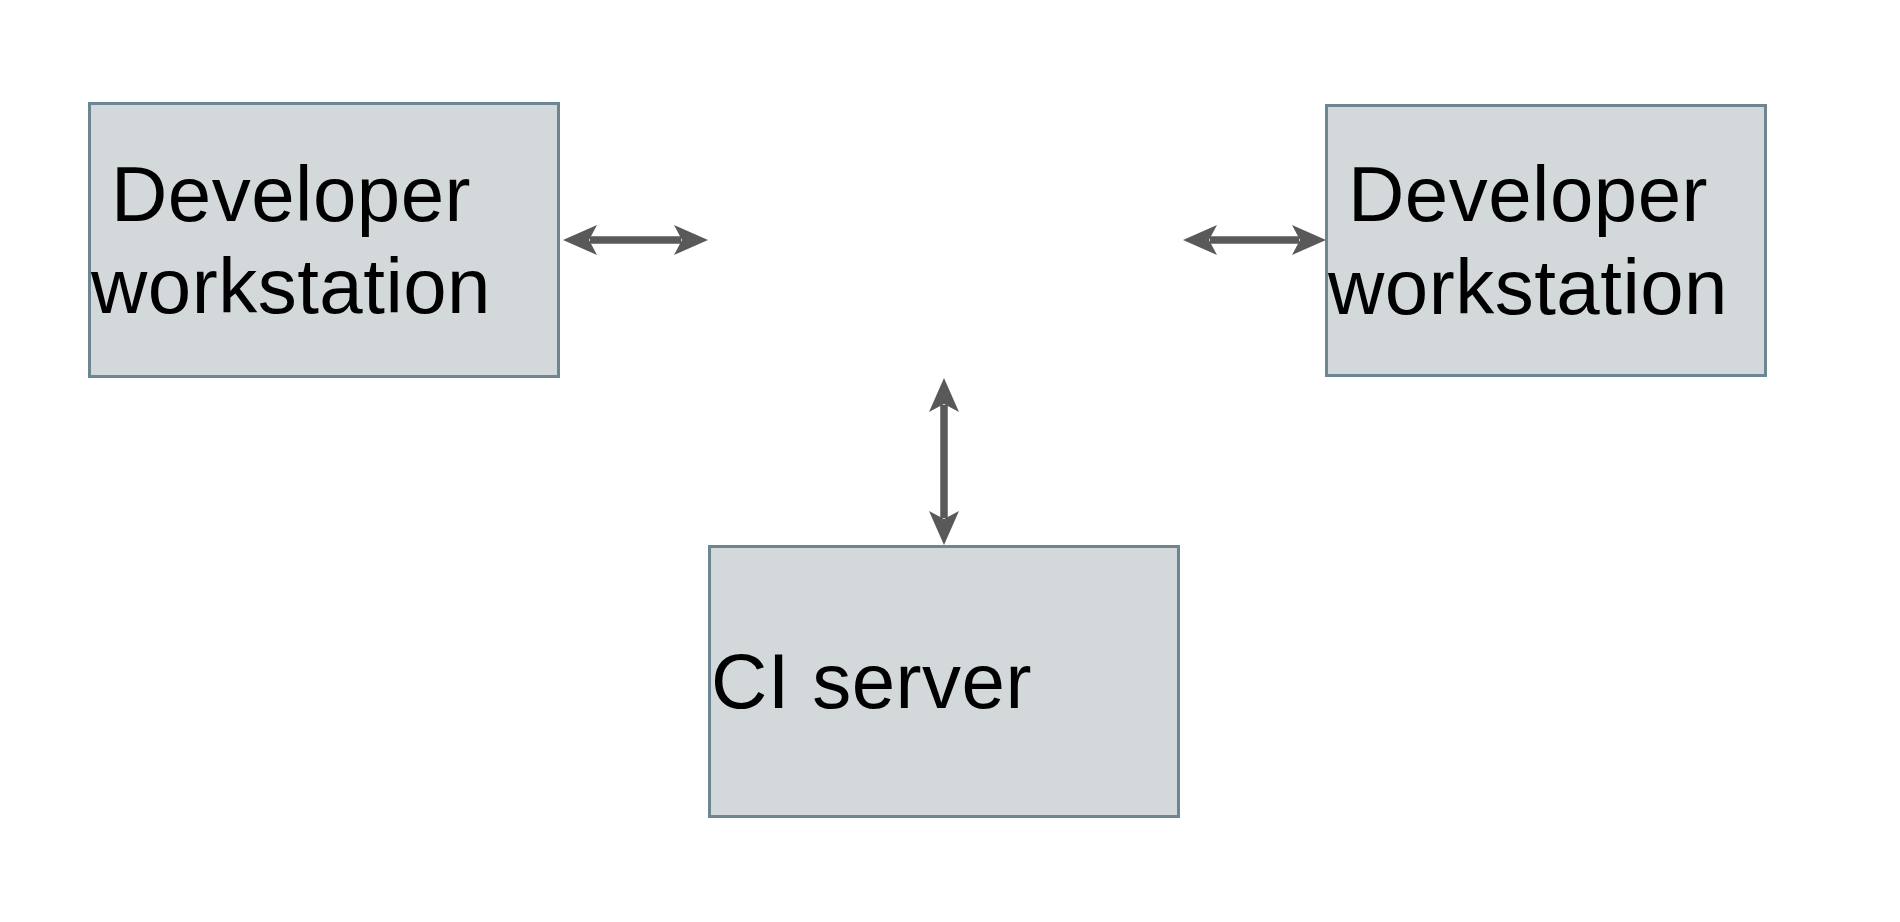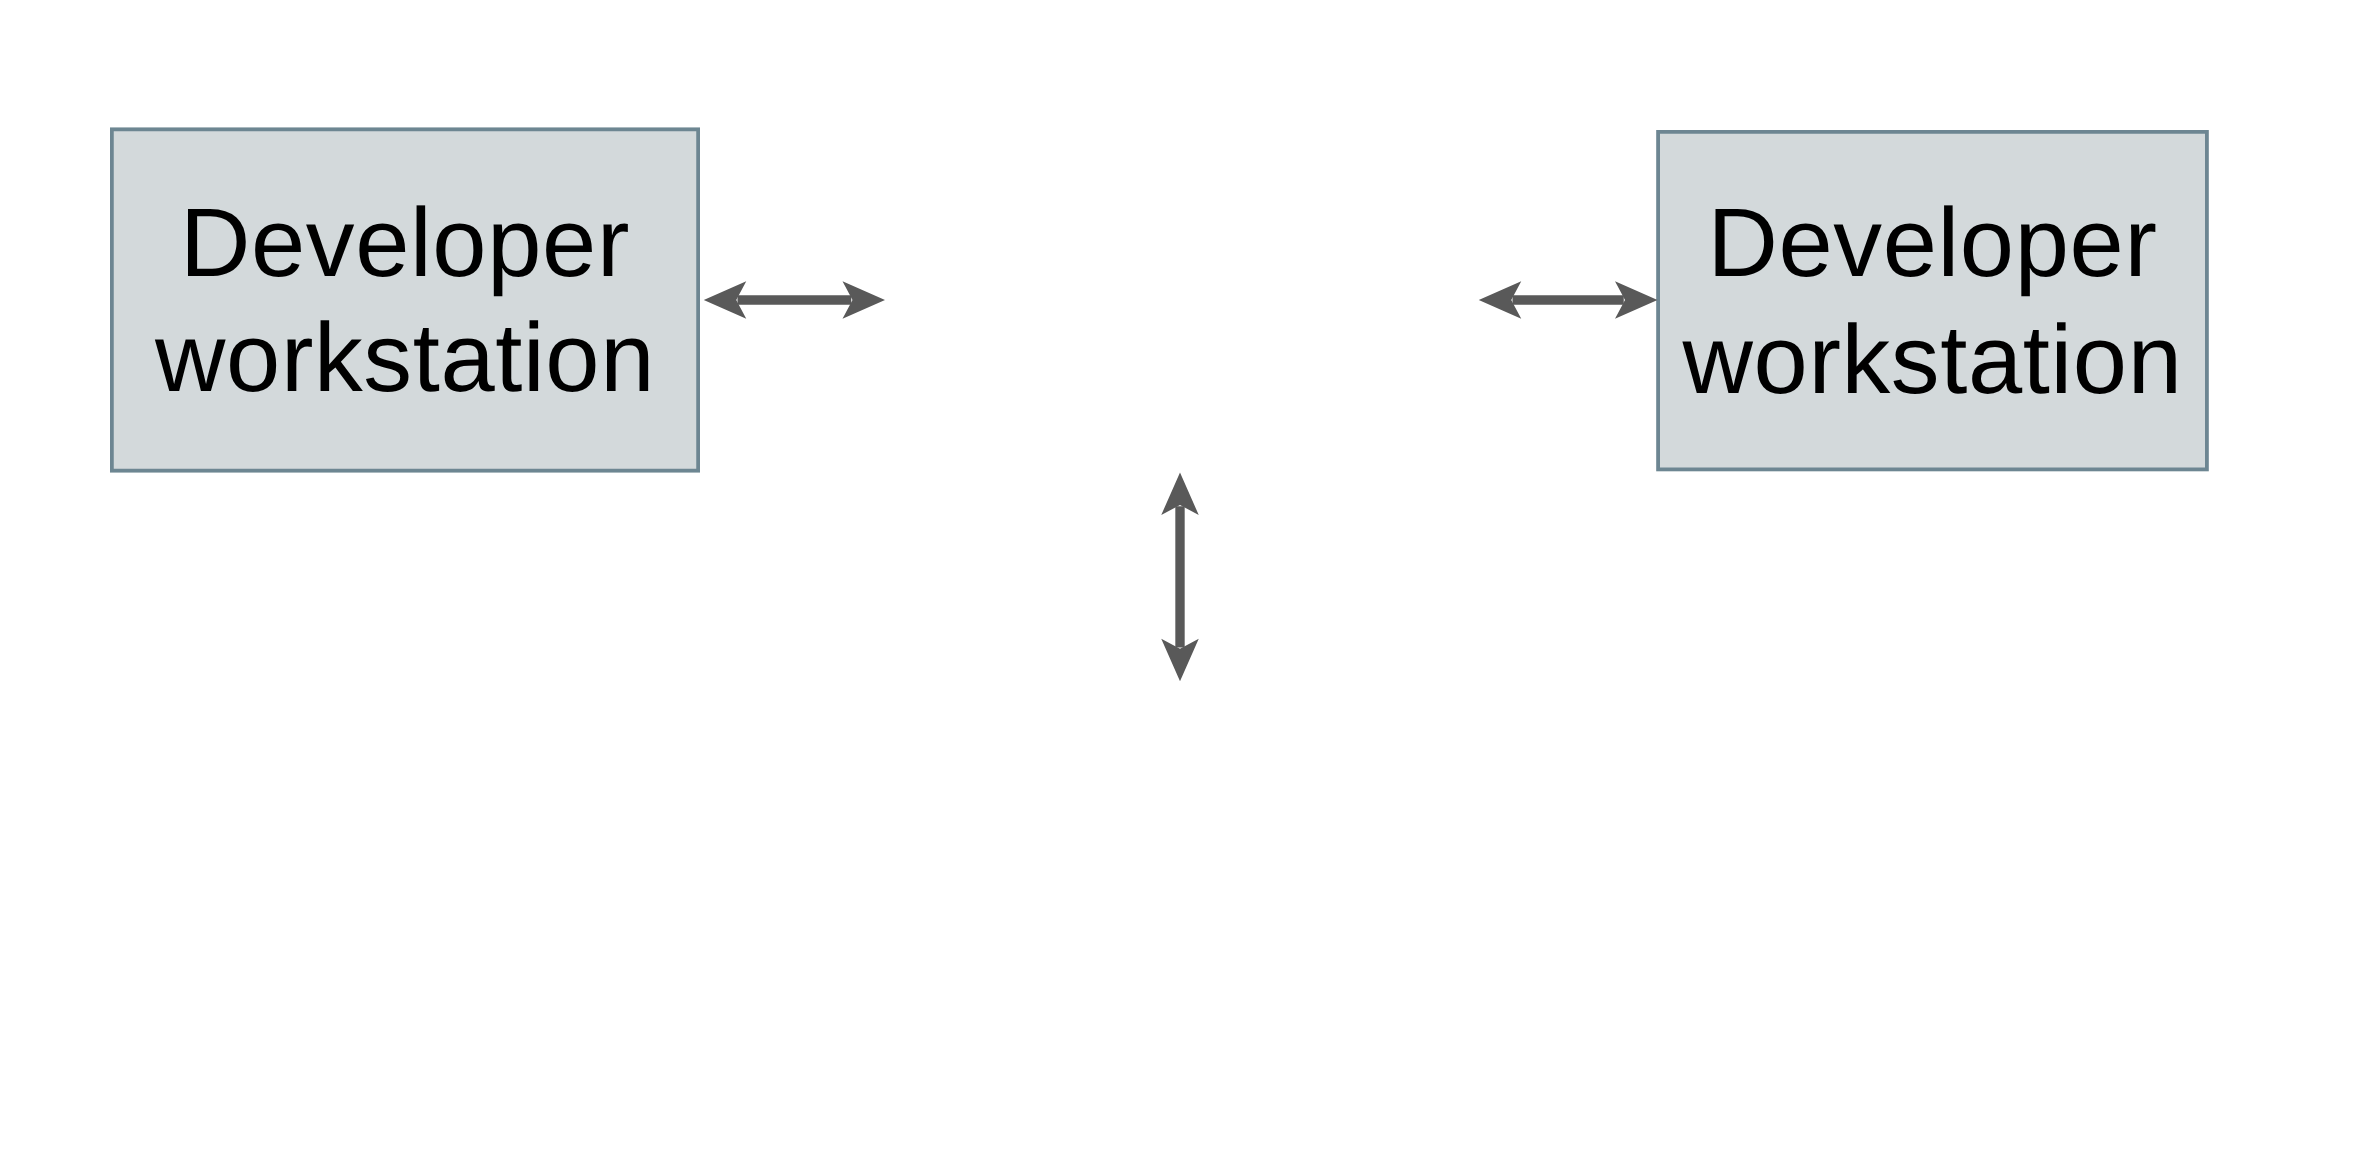--- a/index.html
+++ b/index.html
@@ -18,21 +18,21 @@
     background: var(--background);
     overflow: hidden;
     font-family: "Liberation Sans", sans-serif;
   }
   .node {
     position: absolute;
     background: var(--node-fill);
     border: 3px solid var(--node-border);
     display: flex;
     align-items: center;
-    justify-content: center;
+    justify-content: flex-start;
     text-align: center;
   }
   .node-label {
     color: var(--text);
     font-size: 78px;
     line-height: 1.18;
     white-space: pre-line;
     letter-spacing: 0.5px;
   }
   .node-dev-left   { left:  88px; top: 102px; width: 472px; height: 276px; }
@@ -58,20 +58,23 @@
     <span class="node-label">Developer
 workstation</span>
   </div>
 
 
   <div class="node node-dev-right">
     <span class="node-label">Developer
 workstation</span>
   </div>
 
+  <div class="node node-ci">
+    <span class="node-label">CI server</span>
+  </div>
 
   <svg class="edges" viewBox="0 0 1900 922" xmlns="http://www.w3.org/2000/svg">
 
     <g>
       <line class="edge-line" x1="590" y1="240" x2="681" y2="240"></line>
       <polygon class="edge-head" points="563,240 597,225 589,240 597,255"></polygon>
       <polygon class="edge-head" points="708,240 674,225 682,240 674,255"></polygon>
     </g>
 
     <g>

